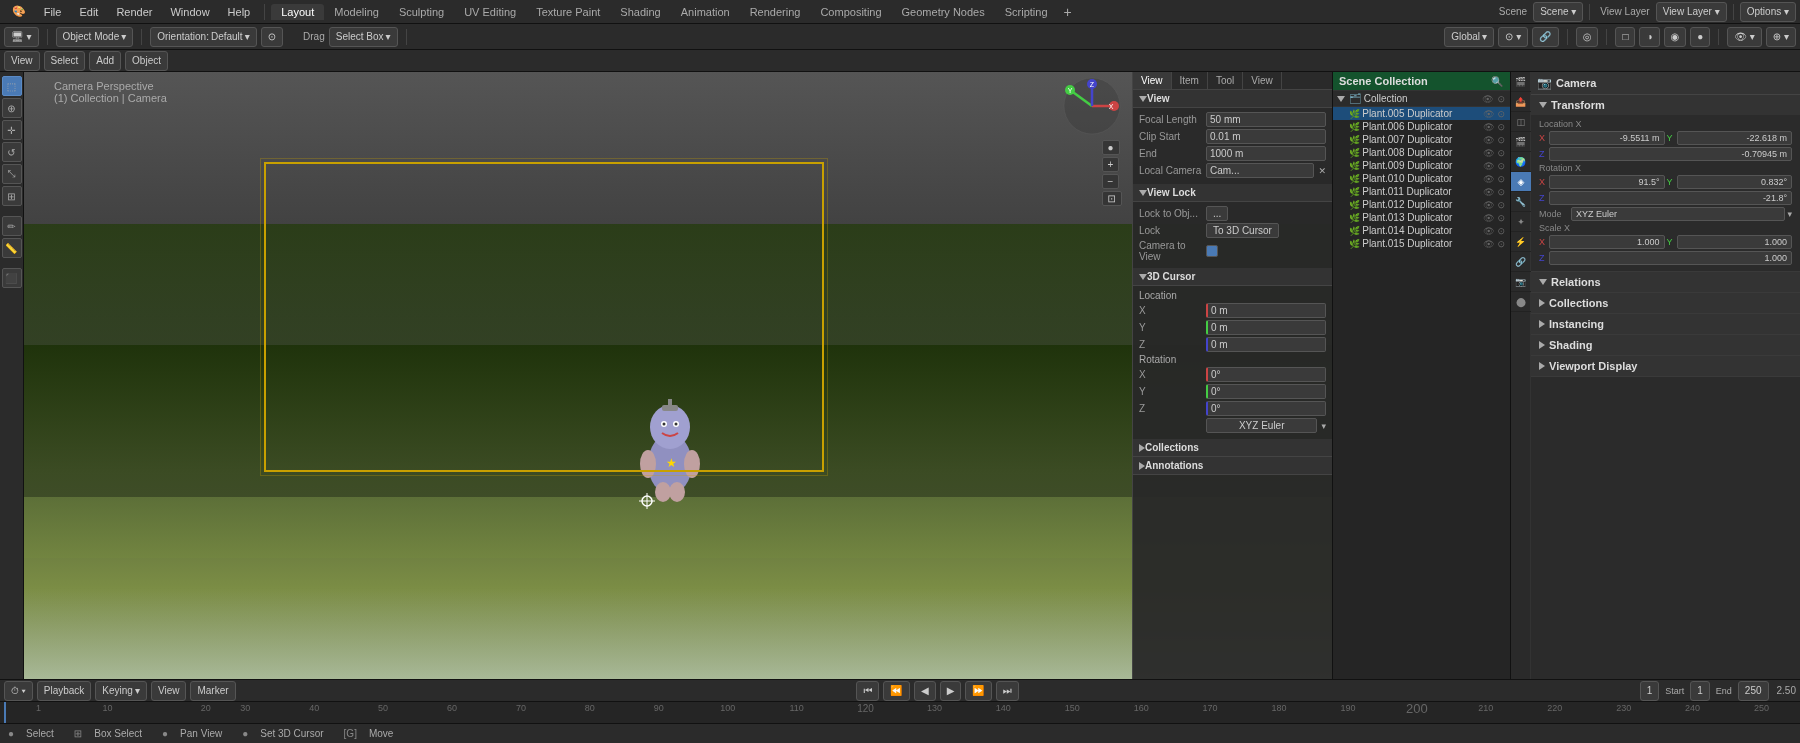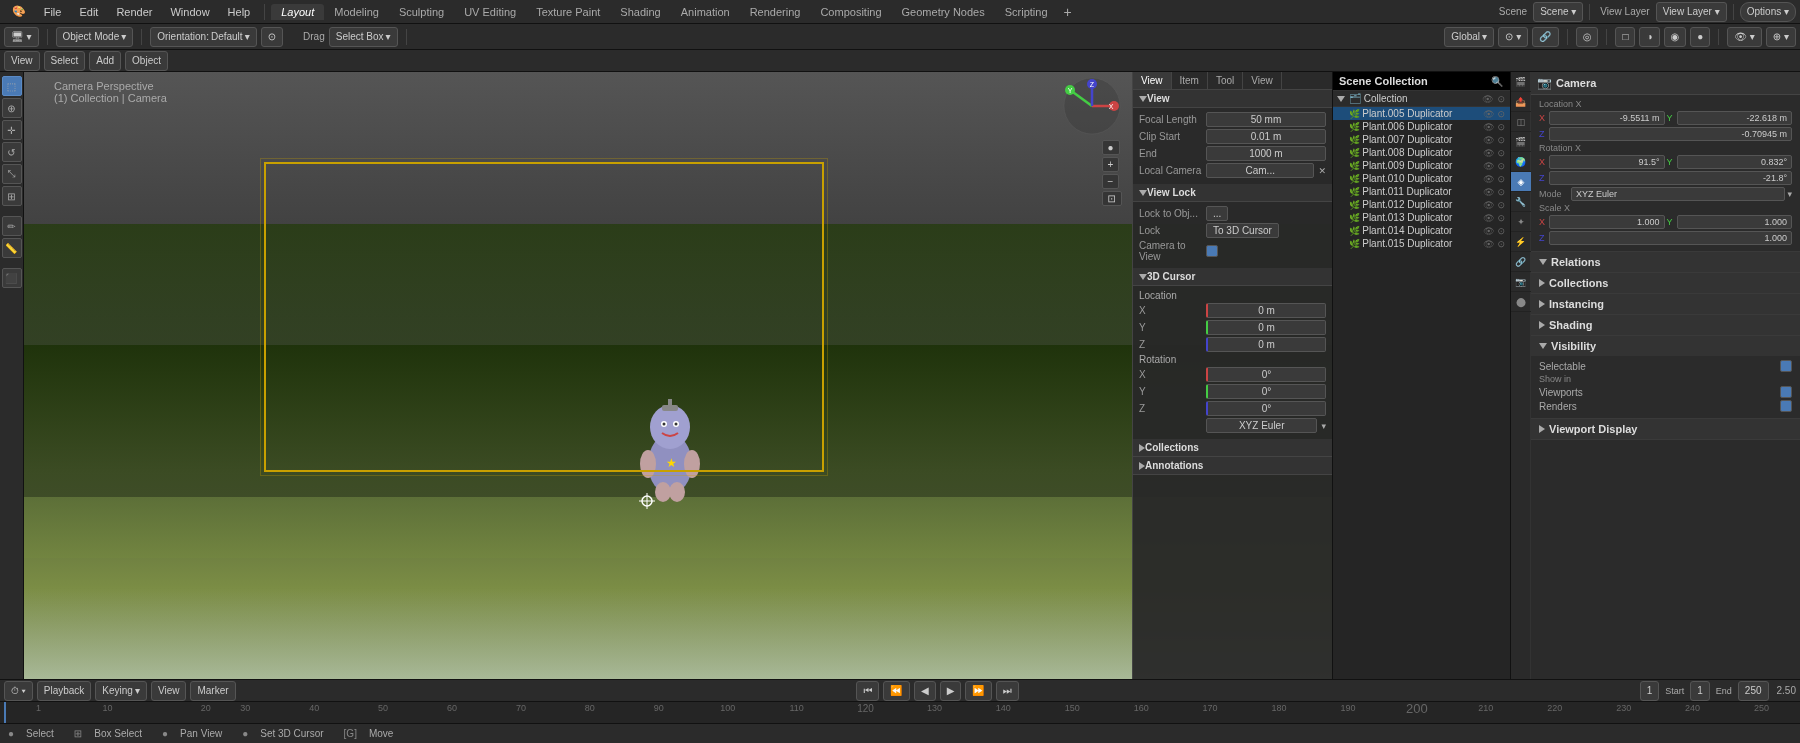--- a/index.html
+++ b/index.html
@@ -54,36 +54,36 @@
     #n-panel { position: absolute; right: 0; top: 0; width: 200px; height: 100%; background: rgba(40,40,40,0.95); border-left: 1px solid #444; font-size: 10px; overflow-y: auto; }
     .n-panel-tabs { display: flex; border-bottom: 1px solid #444; }
     .n-panel-tab { padding: 3px 8px; cursor: pointer; color: #aaa; border-right: 1px solid #444; font-size: 10px; }
     .n-panel-tab.active { background: #3a3a3a; color: #fff; }
 
     .n-section-header { display: flex; align-items: center; padding: 3px 6px; background: #333; border-bottom: 1px solid #444; cursor: pointer; }
     .n-section-title { color: #ddd; font-size: 10px; font-weight: bold; flex: 1; }
     .n-section-content { padding: 4px 6px; }
     .n-row { display: flex; align-items: center; margin-bottom: 2px; gap: 2px; }
     .n-label { width: 65px; color: #999; font-size: 10px; }
-    .n-value { flex: 1; background: #3a3a3a; border: 1px solid #555; border-radius: 2px; padding: 1px 3px; color: #ccc; font-size: 10px; text-align: center; }
+    .n-value { flex: 1; background: #3a3a3a; border: 1px solid #555; border-radius: 2px; padding: 1px 3px; color: #ccc; font-size: 10px; text-align: left; }
     .n-btn { padding: 1px 6px; background: #3a3a3a; border: 1px solid #555; border-radius: 2px; color: #ccc; cursor: pointer; font-size: 10px; }
 
     
     #full-right { width: 290px; background: #2b2b2b; border-left: 1px solid #111; display: flex; flex-direction: column; overflow: hidden; }
 
     .prop-section-collapsible { cursor: pointer; }
     .collapse-arrow { color: #aaa; font-size: 9px; margin-right: 4px; }
     .xyz-x { border-left: 2px solid #c44; }
     .xyz-y { border-left: 2px solid #4c4; }
     .xyz-z { border-left: 2px solid #44c; }
 
     
     .header-layout-tabs { display: flex; gap: 0; }
     .layout-tab { padding: 2px 10px; font-size: 11px; color: #aaa; cursor: pointer; border-radius: 3px 3px 0 0; }
-    .layout-tab.active { color: #fff; background: #3a3a3a; font-style: italic; }
+    .layout-tab.active { color: #fff; background: #3a3a3a; }
 
     
     .vp-controls { position: absolute; top: 4px; right: 4px; display: flex; flex-direction: column; gap: 2px; }
     .vp-ctrl-row { display: flex; gap: 2px; }
     .vp-ctrl-btn { padding: 1px 5px; background: rgba(50,50,50,0.85); border: 1px solid #555; border-radius: 2px; color: #ccc; font-size: 10px; cursor: pointer; }
 
     
     #obj-prop-icons { display: flex; flex-direction: column; width: 20px; background: #2a2a2a; border-right: 1px solid #333; }
     .obj-icon { width: 20px; height: 20px; display: flex; align-items: center; justify-content: center; cursor: pointer; font-size: 9px; color: #888; border-bottom: 1px solid #222; }
     .obj-icon.active { background: #4a7ab5; color: #fff; }
@@ -105,21 +105,21 @@
     .grass-layer-mid { position: absolute; bottom: 20%; left: 0; right: 0; height: 35%; background: linear-gradient(180deg, rgba(30,50,10,0.95) 0%, rgba(60,80,30,0.8) 60%, rgba(80,100,40,0.5) 100%); }
     .grass-layer-front { position: absolute; bottom: 0; left: 0; right: 0; height: 30%; background: linear-gradient(180deg, rgba(100,120,60,0.8) 0%, rgba(130,150,70,0.9) 50%, rgba(160,180,90,0.6) 100%); }
     .sky-gradient { position: absolute; top: 0; left: 0; right: 0; height: 45%; background: linear-gradient(180deg, #555 0%, #444 50%, #333 100%); }
     .fog-layer { position: absolute; bottom: 0; left: 0; right: 0; height: 15%; background: linear-gradient(0deg, rgba(200,220,200,0.6) 0%, transparent 100%); }
 
     
     .character { position: absolute; bottom: 28%; left: 50%; transform: translateX(-60%); width: 80px; height: 120px; }
 
     
     #outliner-right { width: 178px; background: #252525; border-left: 1px solid #111; display: flex; flex-direction: column; font-size: 10px; }
-    #ol-header { padding: 3px 6px; background: #000000; border-bottom: 1px solid #333; display: flex; align-items: center; gap: 4px; }
+    #ol-header { padding: 3px 6px; background: #14532d; border-bottom: 1px solid #333; display: flex; align-items: center; gap: 4px; }
     .ol-item { padding: 1px 4px 1px 16px; display: flex; align-items: center; gap: 2px; cursor: pointer; }
     .ol-item.sel { background: #1d4d7a; }
     .ol-label { flex: 1; overflow: hidden; text-overflow: ellipsis; white-space: nowrap; color: #ccc; font-size: 10px; }
     .ol-icons { display: flex; gap: 1px; }
     .ol-icon-btn { font-size: 9px; color: #666; padding: 0 1px; cursor: pointer; }
 
     
   </style>
 </head>
 <body>
@@ -146,21 +146,21 @@
     <span class="layout-tab">Scripting</span>
   </div>
   <span style="margin-left: 4px; font-size: 14px; color: #aaa; cursor:pointer">+</span>
   <div style="flex:1"></div>
   <span style="font-size: 10px; color: #aaa; padding: 0 4px;">Scene</span>
   <div class="tb-btn" style="font-size:10px;">Scene ▾</div>
   <div class="menu-sep"></div>
   <span style="font-size: 10px; color: #aaa; padding: 0 4px;">View Layer</span>
   <div class="tb-btn" style="font-size:10px;">View Layer ▾</div>
   <div class="menu-sep"></div>
-  <div class="tb-btn" style="font-size:10px;border-radius:9px;">Options ▾</div>
+  <div class="tb-btn" style="font-size:10px;">Options ▾</div>
 </div>
 
 <div id="toolbar">
   <div class="tb-btn">🖥 ▾</div>
   <div class="menu-sep"></div>
   <div class="tb-btn"><span>Object Mode</span> ▾</div>
   <div class="menu-sep"></div>
   <div class="tb-btn">
     <span>Orientation:</span>
     <span>Default</span> ▾
@@ -534,20 +534,24 @@
       </div>
 
       <div style="flex:1;overflow-y:auto;font-size:10px;">
 
         <div style="padding:4px 6px;background:#333;border-bottom:1px solid #444;display:flex;align-items:center;gap:4px;">
           <span style="color:#7ab;font-size:12px;">📷</span>
           <span style="color:#ddd;font-weight:bold;font-size:11px;">Camera</span>
         </div>
 
         <div class="prop-section">
+          <div class="prop-section-header prop-section-collapsible">
+            <span class="tri-d collapse-arrow"></span>
+            <span class="prop-section-title">Transform</span>
+          </div>
           <div class="prop-content">
 
             <div style="font-size:9px;color:#888;margin-bottom:2px;">Location X</div>
             <div style="display:grid;grid-template-columns:1fr 1fr;gap:2px;margin-bottom:2px;">
               <div style="display:flex;align-items:center;gap:2px;">
                 <span style="font-size:9px;color:#c44;width:8px;">X</span>
                 <div class="transform-value" style="flex:1;font-size:9px;">-9.5511 m</div>
               </div>
               <div style="display:flex;align-items:center;gap:2px;">
                 <span style="font-size:9px;color:#4c4;width:8px;">Y</span>
@@ -622,41 +626,20 @@
         </div>
 
 
         <div class="prop-section">
           <div class="prop-section-header prop-section-collapsible">
             <span class="tri-r collapse-arrow"></span>
             <span class="prop-section-title">Shading</span>
           </div>
         </div>
 
-        <div class="prop-section">
-          <div class="prop-section-header prop-section-collapsible">
-            <span class="tri-d collapse-arrow"></span>
-            <span class="prop-section-title">Visibility</span>
-          </div>
-          <div class="prop-content">
-            <div class="lock-row">
-              <span class="lock-label">Selectable</span>
-              <div class="lock-checkbox checked"></div>
-            </div>
-            <div style="font-size:9px;color:#888;margin:2px 0;">Show in</div>
-            <div class="lock-row">
-              <span class="lock-label">Viewports</span>
-              <div class="lock-checkbox checked"></div>
-            </div>
-            <div class="lock-row">
-              <span class="lock-label">Renders</span>
-              <div class="lock-checkbox checked"></div>
-            </div>
-          </div>
-        </div>
 
         <div class="prop-section">
           <div class="prop-section-header prop-section-collapsible">
             <span class="tri-r collapse-arrow"></span>
             <span class="prop-section-title">Viewport Display</span>
           </div>
         </div>
 
       </div>
     </div>

